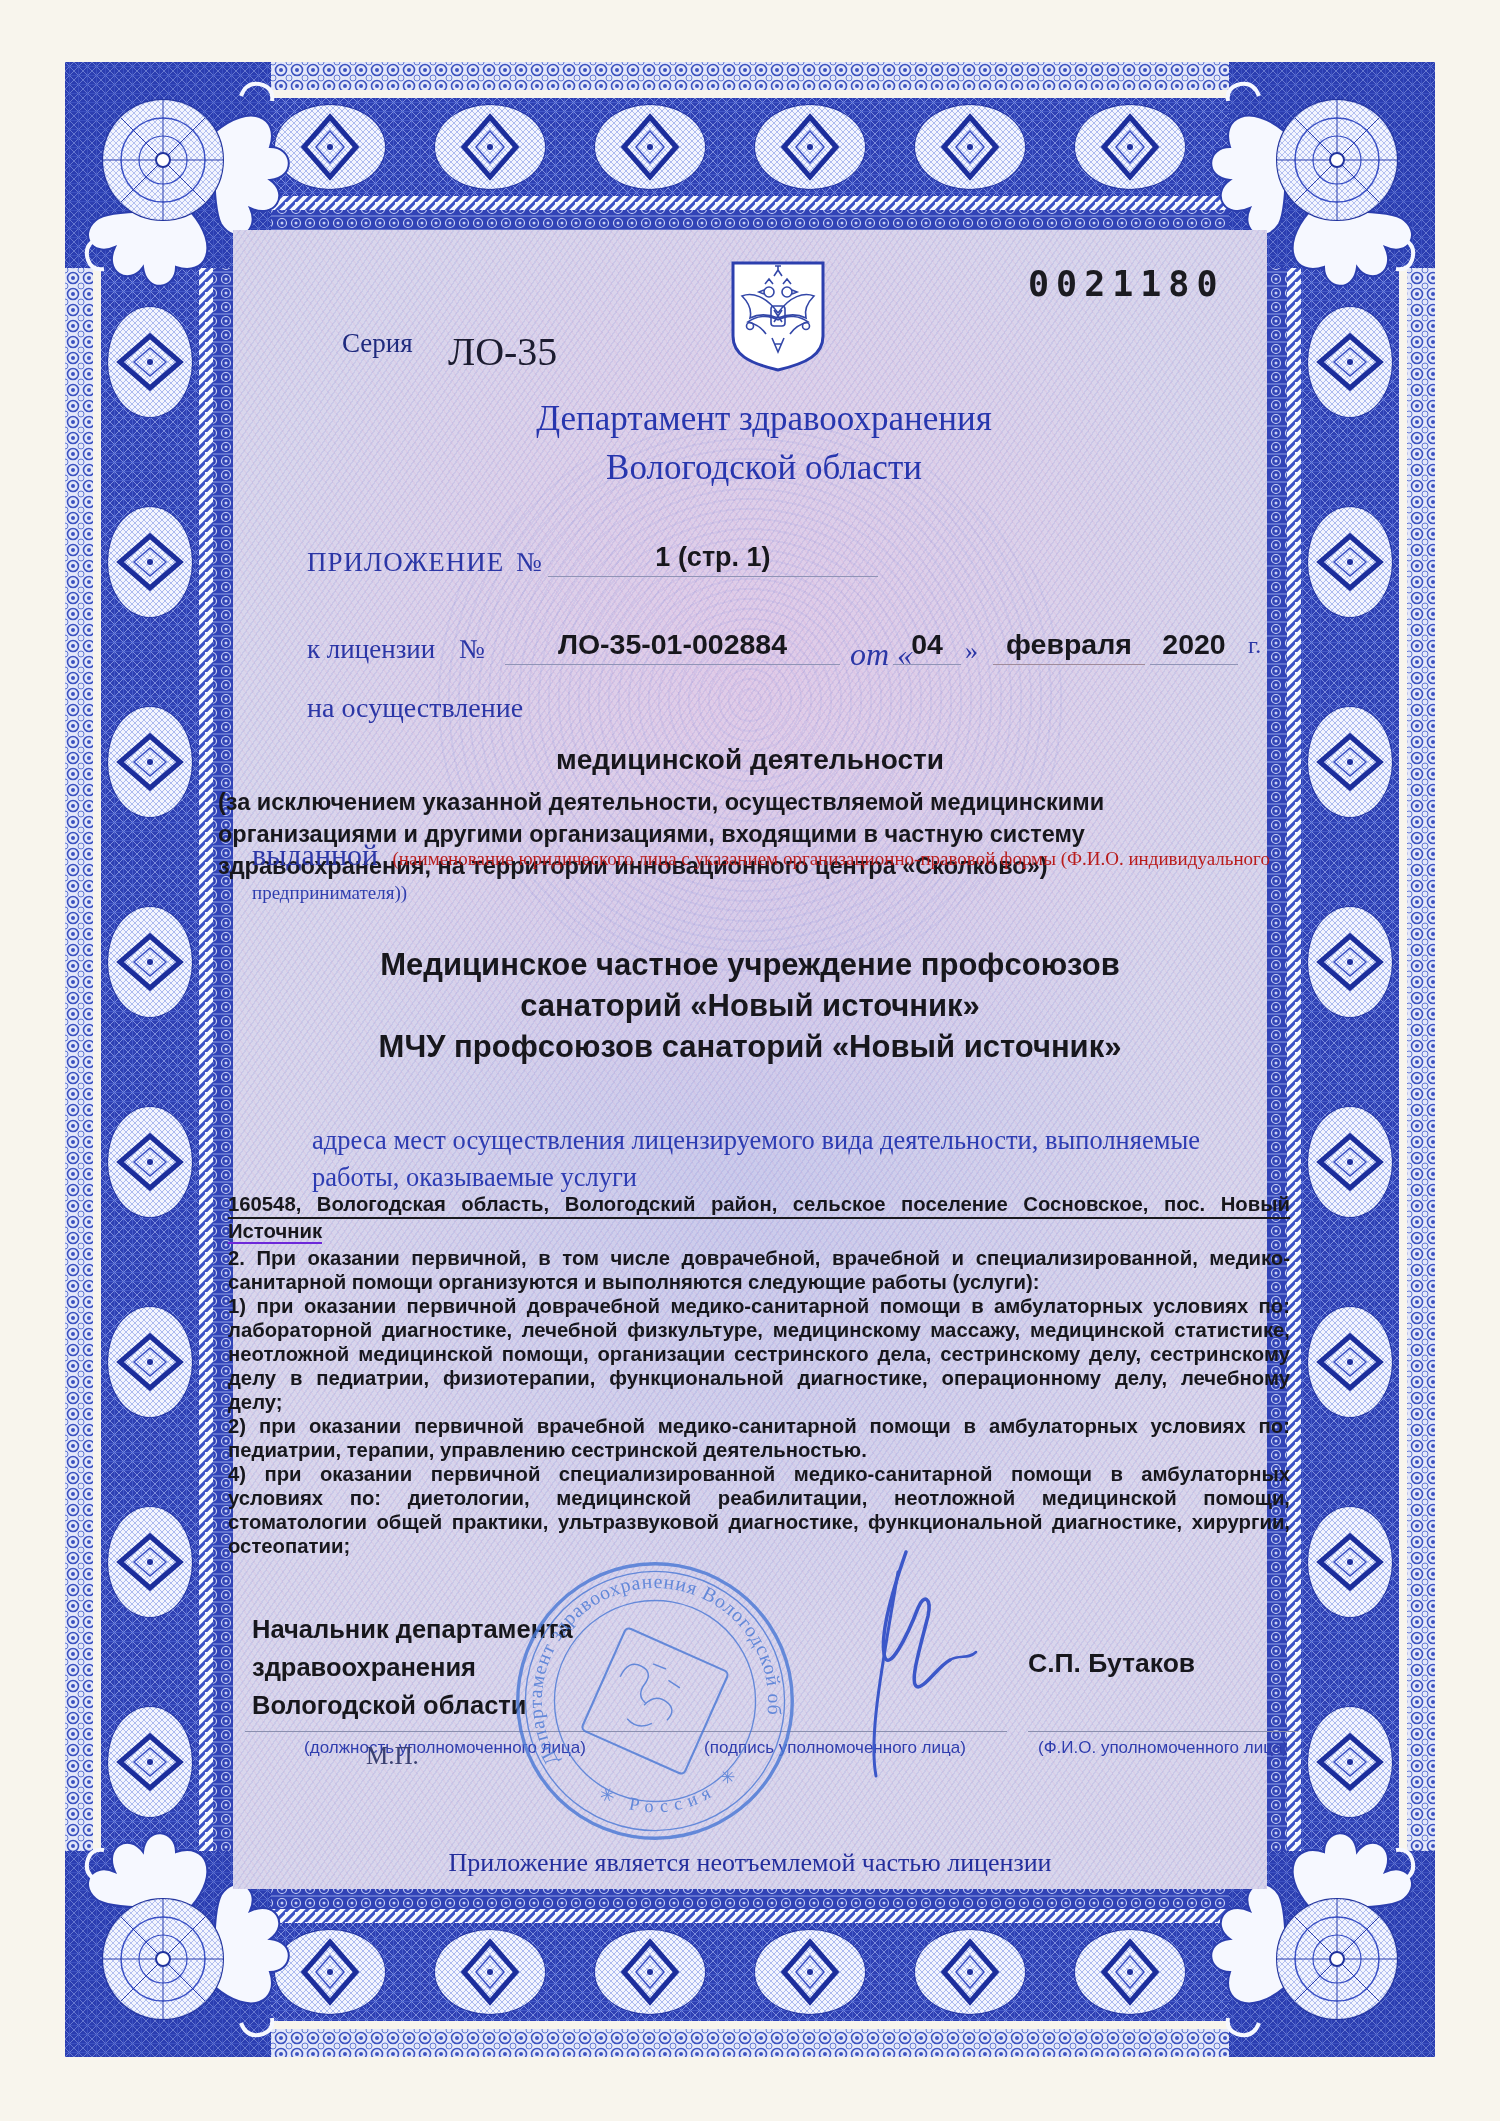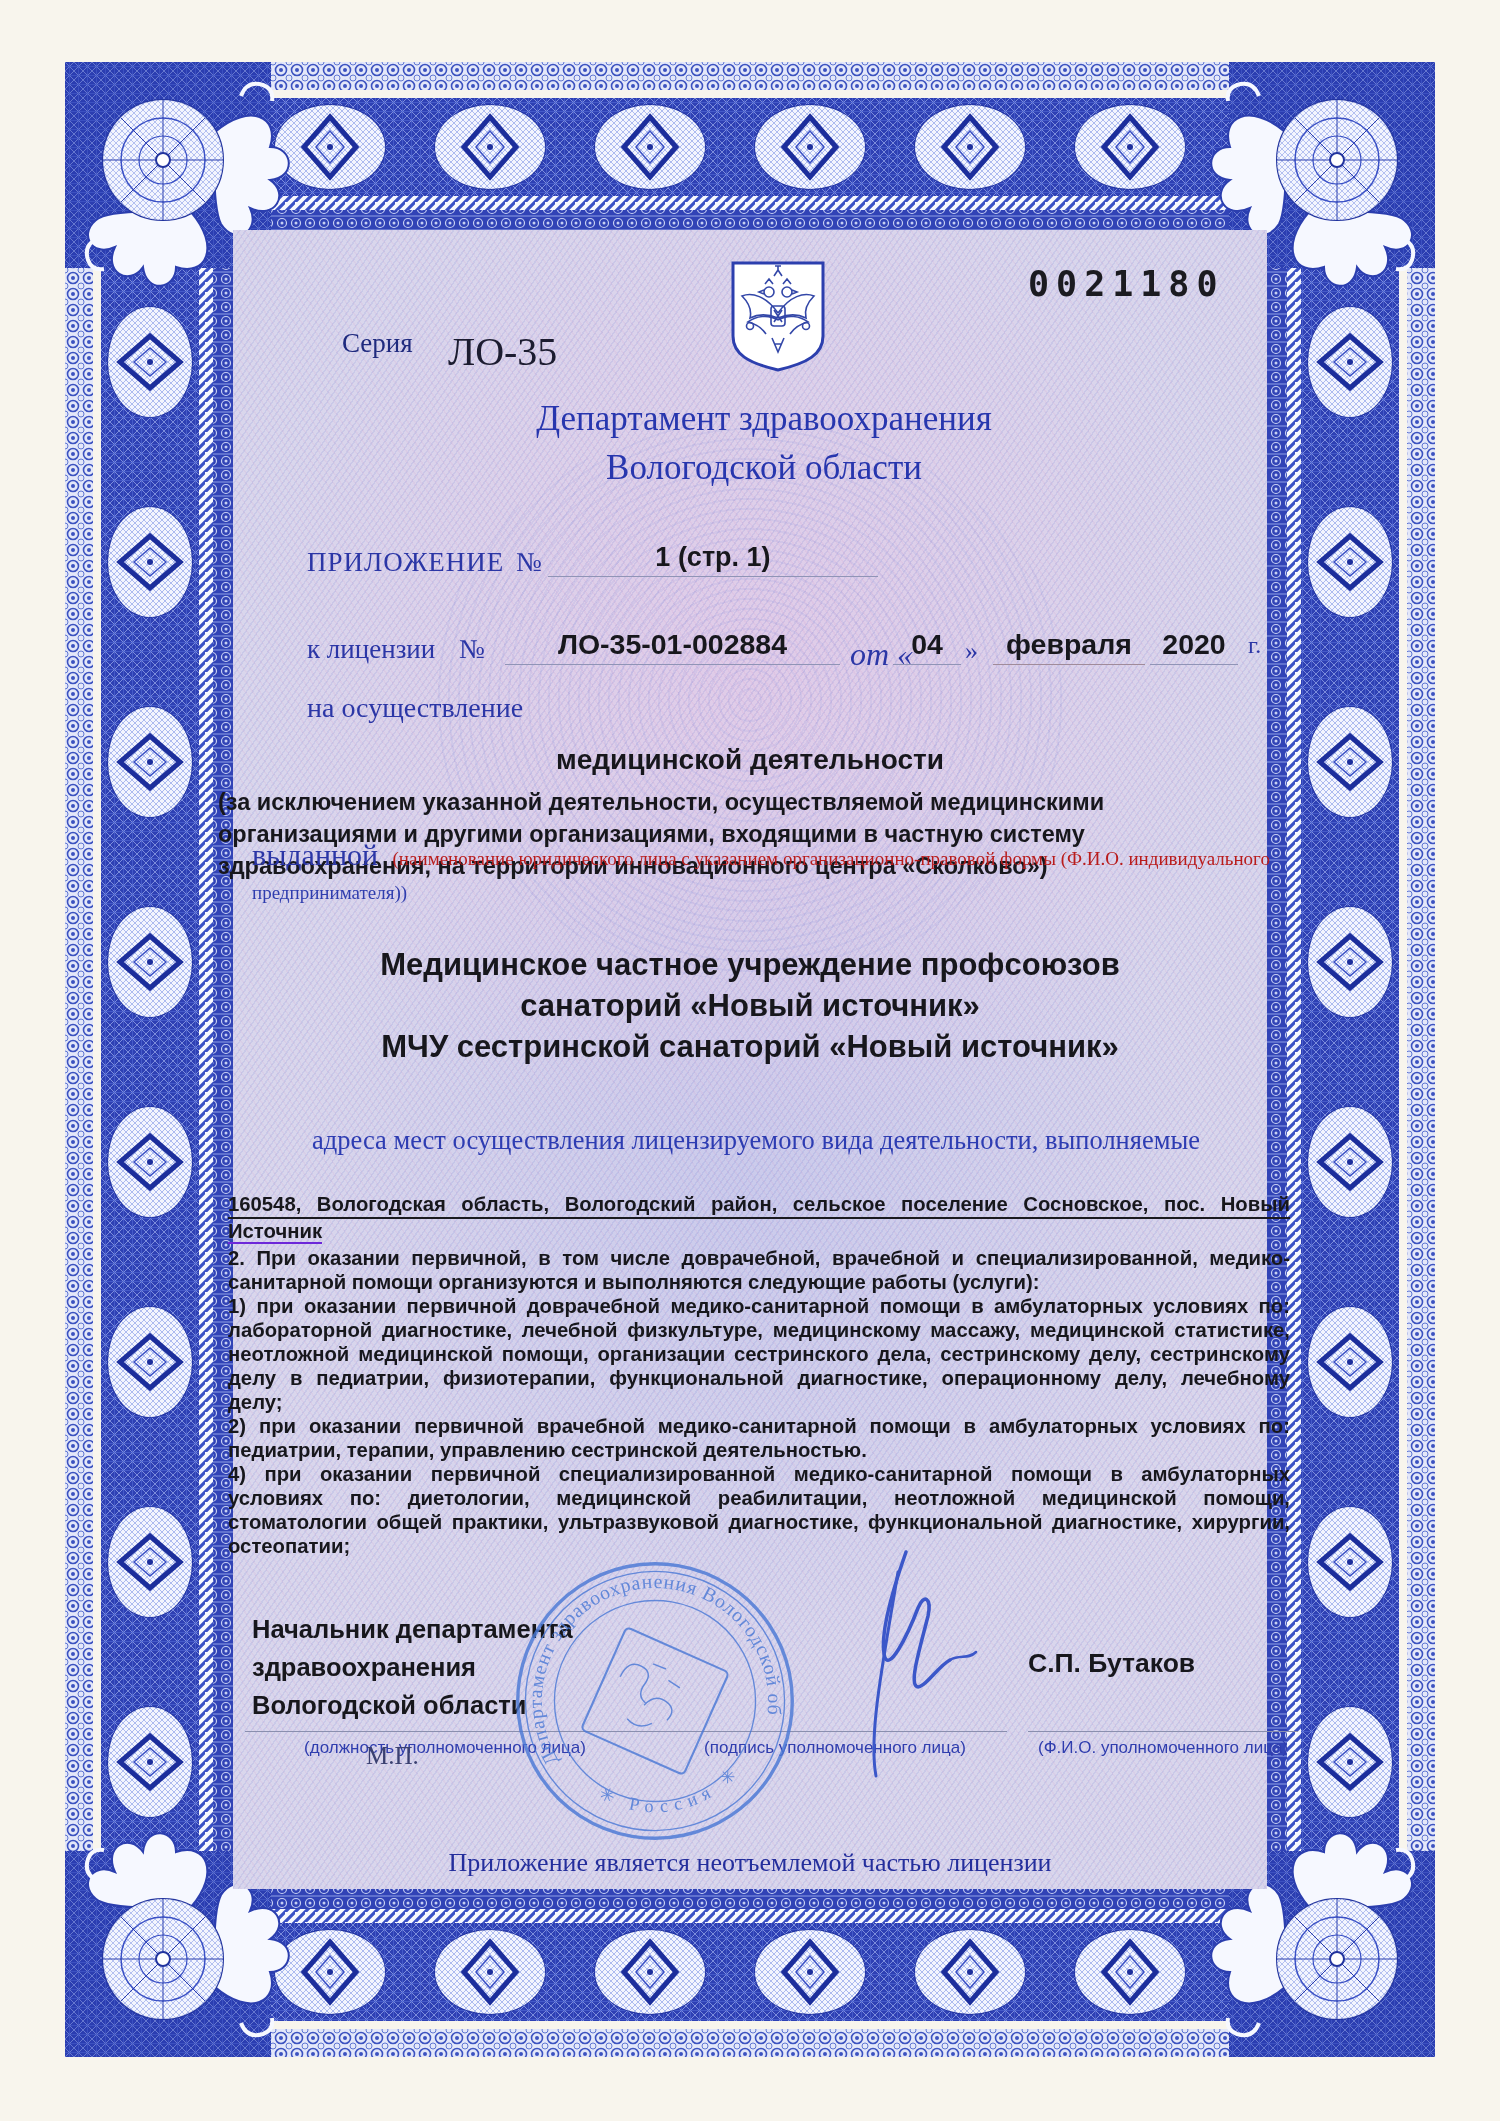--- a/index.html
+++ b/index.html
@@ -197,25 +197,26 @@
 
 <div class="abs" style="left:252px;top:838px;width:1040px;">
   <span class="ser" style="font-size:30px;">выданной</span>
   <span class="ser" style="font-size:19px;color:#b91c1c;margin-left:10px;">(наименование юридического лица с указанием организационно-правовой формы (Ф.И.О. индивидуального</span>
 </div>
 <div class="abs ser" style="left:252px;top:882px;font-size:19px;color:#2f3dae;">предпринимателя))</div>
 
 <div class="abs blk center" style="left:233px;top:944px;width:1034px;font-size:31px;line-height:41px;">
   <div>Медицинское частное учреждение профсоюзов</div>
   <div>санаторий «Новый источник»</div>
-  <div>МЧУ сестринской санаторий «Новый источник»</div>
+  <div>МЧУ профсоюзов санаторий «Новый источник»</div>
 </div>
 
 <div class="abs ser" style="left:312px;top:1122px;width:960px;font-size:26.5px;line-height:37px;color:#2d3cb2;">
   <div>адреса мест осуществления лицензируемого вида деятельности, выполняемые</div>
+  <div>работы, оказываемые услуги</div>
 </div>
 
 <div class="abs" style="left:228px;top:1192px;width:1062px;">
   <div class="wline jl" style="border-bottom:2px solid #1a1a1f;padding-bottom:1px;">160548, Вологодская область, Вологодский район, сельское поселение Сосновское, пос.  Новый</div>
   <div class="wline ll"><span style="border-bottom:2px solid #6d28d9;">Источник</span></div>
 </div>
 
 <div class="abs" style="left:228px;top:1246px;width:1062px;">
   <div class="wline jl">2. При оказании первичной, в том числе доврачебной, врачебной и специализированной, медико-</div>
   <div class="wline ll">санитарной помощи организуются и выполняются следующие работы (услуги):</div>

